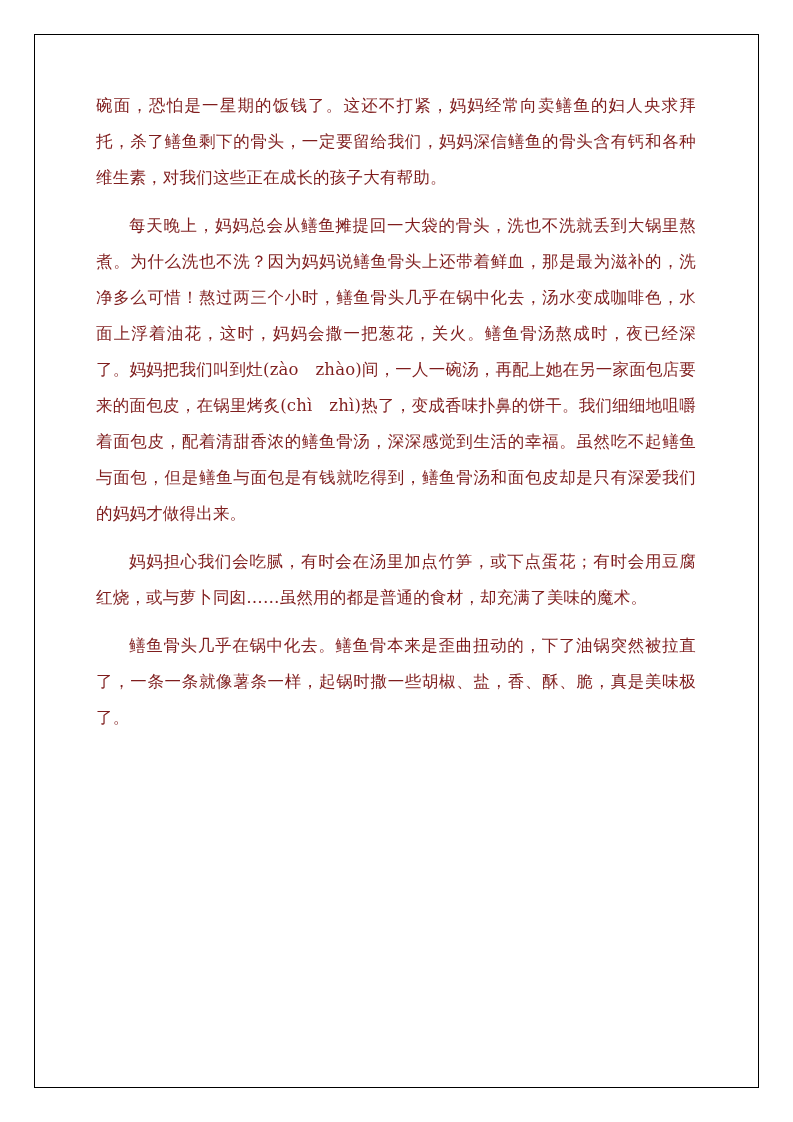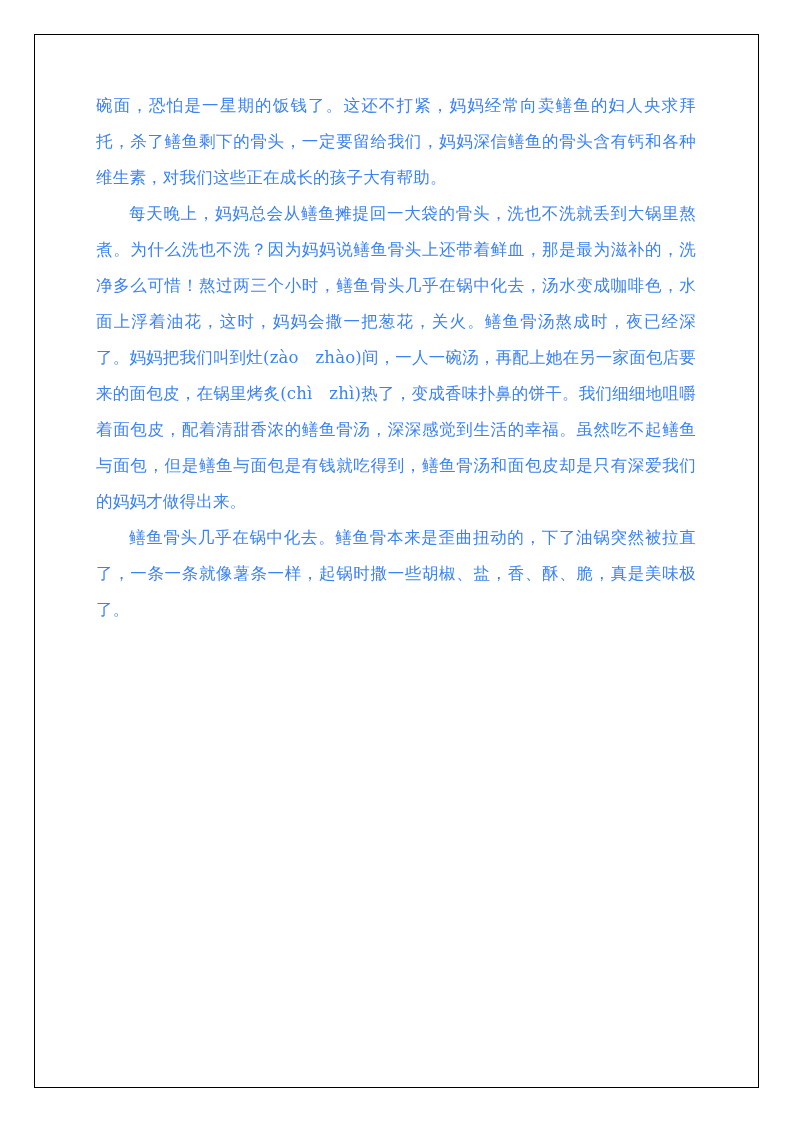--- a/index.html
+++ b/index.html
@@ -29,36 +29,37 @@
     position: absolute;
     left: 96px;
     top: 88px;
     width: 600px;
     box-sizing: border-box;
   }
   .para {
     font-family: "DejaVu Serif", "Liberation Serif", serif;
     font-size: 16.5px;
     line-height: 36px;
-    color: #3b82f6;
+    color: #7f1d1d;
     text-align: justify;
     text-justify: inter-ideograph;
     margin: 0 0 0 0;
     letter-spacing: 0.2px;
   }
   .para.indent {
     text-indent: 2em;
   }
   .para + .para {
-    margin-top: 0px;
+    margin-top: 12px;
   }
 </style>
 </head>
 <body>
 
 <div class="page">
   <div class="page-border"></div>
   <div class="content">
     <p class="para">碗面，恐怕是一星期的饭钱了。这还不打紧，妈妈经常向卖鳝鱼的妇人央求拜托，杀了鳝鱼剩下的骨头，一定要留给我们，妈妈深信鳝鱼的骨头含有钙和各种维生素，对我们这些正在成长的孩子大有帮助。</p>
     <p class="para indent">每天晚上，妈妈总会从鳝鱼摊提回一大袋的骨头，洗也不洗就丢到大锅里熬煮。为什么洗也不洗？因为妈妈说鳝鱼骨头上还带着鲜血，那是最为滋补的，洗净多么可惜！熬过两三个小时，鳝鱼骨头几乎在锅中化去，汤水变成咖啡色，水面上浮着油花，这时，妈妈会撒一把葱花，关火。鳝鱼骨汤熬成时，夜已经深了。妈妈把我们叫到灶(zào　zhào)间，一人一碗汤，再配上她在另一家面包店要来的面包皮，在锅里烤炙(chì　zhì)热了，变成香味扑鼻的饼干。我们细细地咀嚼着面包皮，配着清甜香浓的鳝鱼骨汤，深深感觉到生活的幸福。虽然吃不起鳝鱼与面包，但是鳝鱼与面包是有钱就吃得到，鳝鱼骨汤和面包皮却是只有深爱我们的妈妈才做得出来。</p>
+    <p class="para indent">妈妈担心我们会吃腻，有时会在汤里加点竹笋，或下点蛋花；有时会用豆腐红烧，或与萝卜同囱……虽然用的都是普通的食材，却充满了美味的魔术。</p>
     <p class="para indent">鳝鱼骨头几乎在锅中化去。鳝鱼骨本来是歪曲扭动的，下了油锅突然被拉直了，一条一条就像薯条一样，起锅时撒一些胡椒、盐，香、酥、脆，真是美味极了。</p>
   </div>
 </div>
 
 </body></html>

